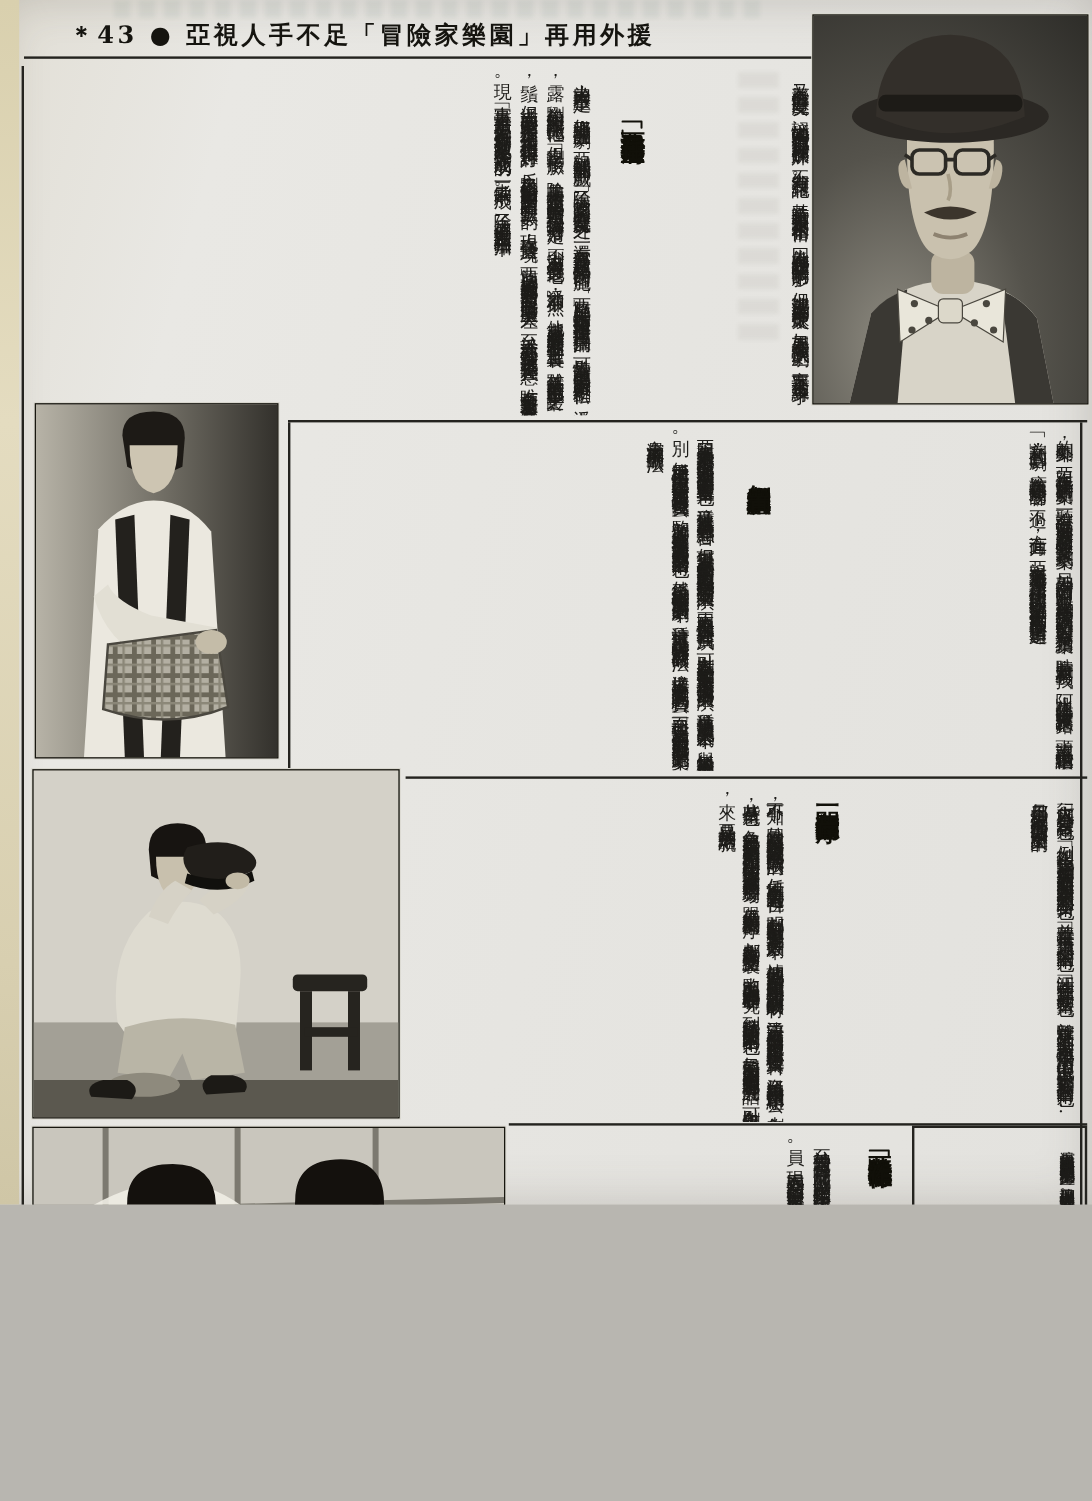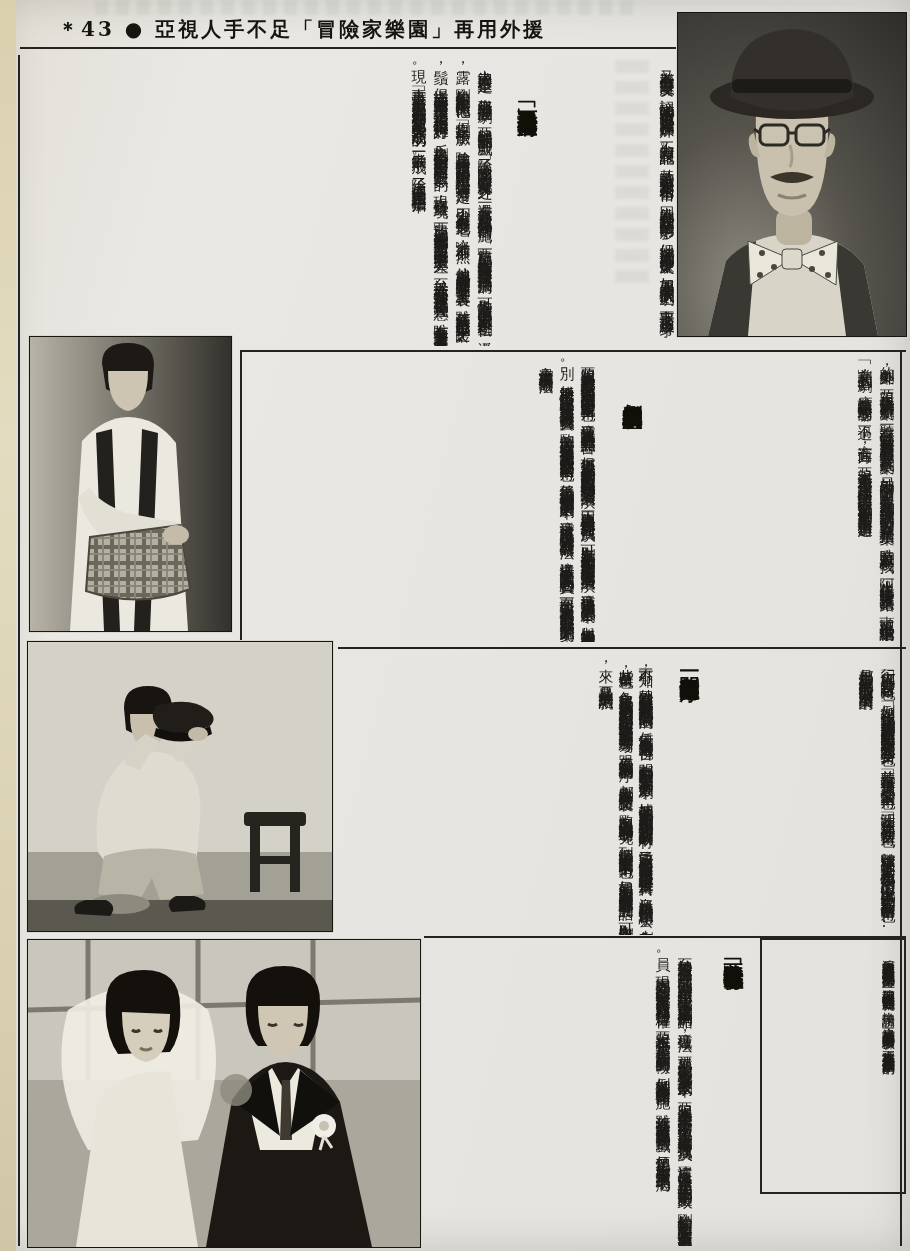--- a/index.html
+++ b/index.html
@@ -1,17 +1,17 @@
 <!DOCTYPE html>
 <html><head>
 <meta charset="utf-8">
 <style>
   html,body{margin:0;padding:0;background:#b8b6b0;}
   .page{
-    position:relative;width:910px;height:1251px;overflow:hidden;
+    position:relative;width:910px;height:1004px;overflow:hidden;
     background:linear-gradient(105deg,#e2dfd6 0%,#e9e8e4 18%,#e6e5e1 55%,#e3e2de 100%);
     font-family:"DejaVu Serif","Liberation Serif",serif;color:#1b1a18;
     box-shadow:inset 0 0 40px rgba(90,85,70,.25);
   }
   
   .edge-left{position:absolute;left:0;top:0;width:16px;height:100%;
     background:linear-gradient(180deg,#d9d0ae,#e4dcc0 35%,#d8cfb0 80%,#cfc6a6);}
   .rule{position:absolute;background:#24231f;}
   .ghost{position:absolute;opacity:.06;filter:blur(1.6px);
     background:repeating-linear-gradient(90deg,#2f5a4c 0 13px,transparent 13px 21px);}

